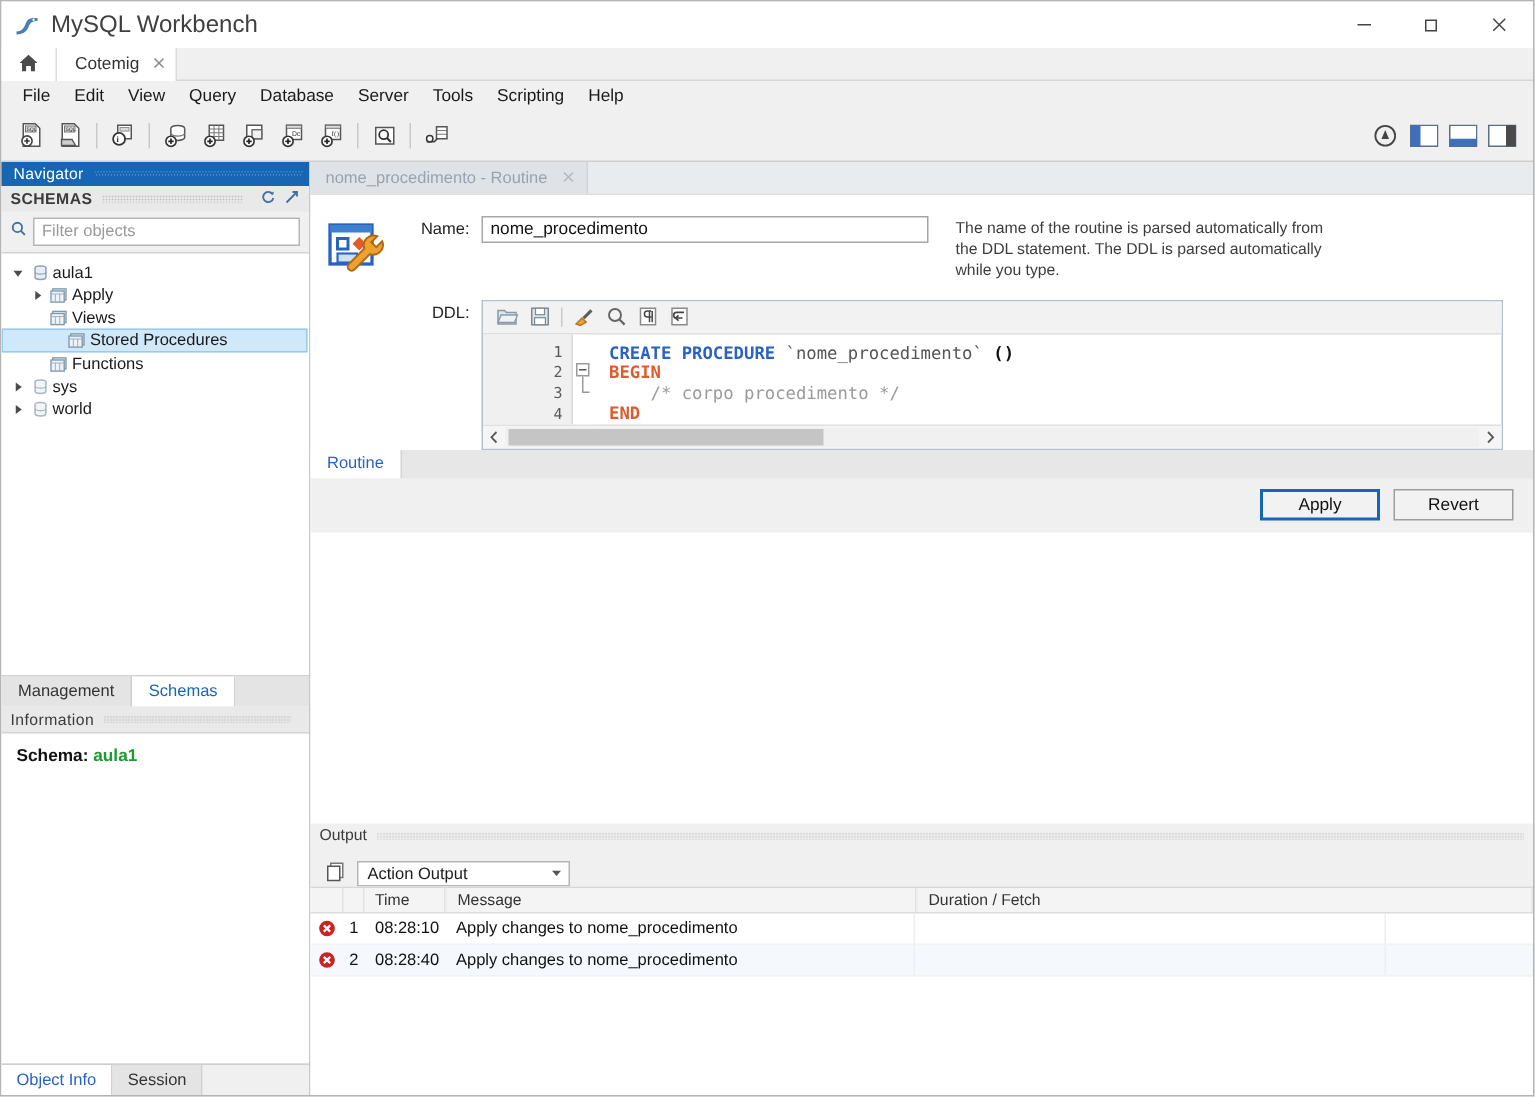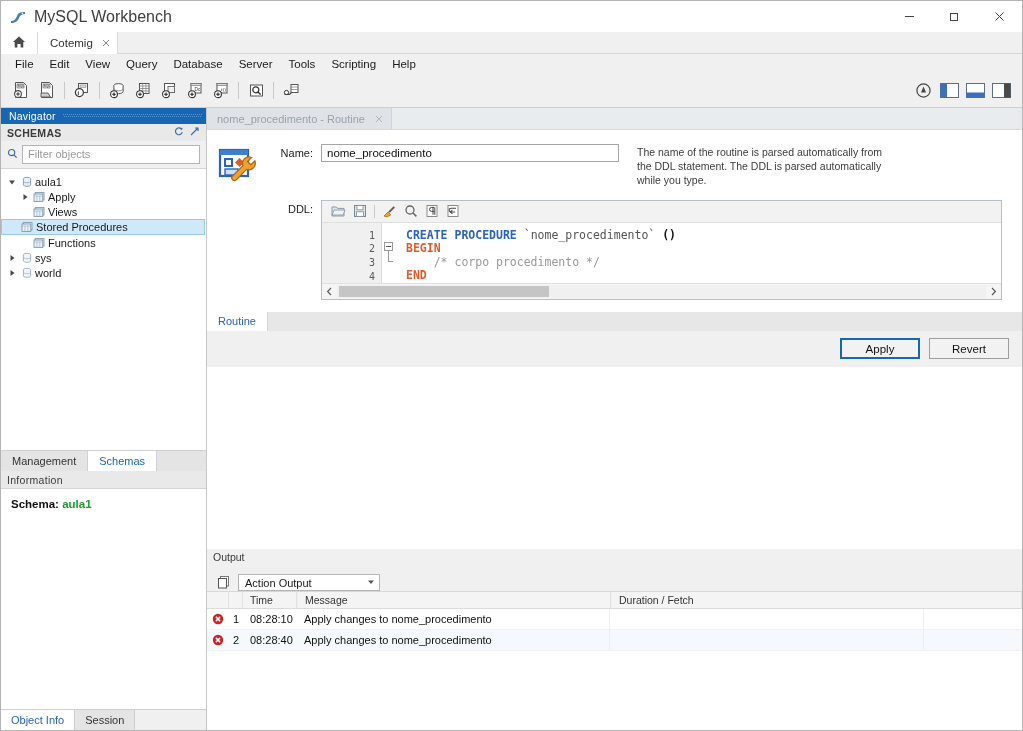--- a/index.html
+++ b/index.html
@@ -113,21 +113,21 @@
   .q{color:#555;}
   .p{color:#111;font-weight:bold;}
   .be{color:#e05a2b;font-weight:bold;}
   .cm{color:#9a9a9a;}
 
   .hscroll{height:15px;background:#f5f5f5;border-top:1px solid #e0e0e0;display:flex;align-items:center;}
   .hs-arrow{width:15px;height:15px;display:flex;align-items:center;justify-content:center;color:#5a5a5a;font-size:10px;}
   .hs-track{flex:1;height:13px;background:#f0f0f0;position:relative;}
   .hs-thumb{position:absolute;left:2px;top:1px;height:11px;width:210px;background:#c5c5c5;}
 
-  .routinetabs{height:19px;background:#e7e7e7;display:flex;align-items:stretch;margin-top:12px;}
+  .routinetabs{height:19px;background:#e7e7e7;display:flex;align-items:stretch;margin-top:0;}
   .rtab{padding:0 11px;display:flex;align-items:center;font-size:11px;color:#2a62c4;background:#fff;border-right:1px solid #d4d4d4;}
   .routinetabs .fill{flex:1;background:#e7e7e7;}
 
   .btnrow{height:36px;background:#f0f0f0;display:flex;align-items:center;justify-content:flex-end;padding-right:13px;}
   .btn{width:80px;height:21px;background:#f2f2f2;border:1px solid #9d9d9d;font-size:11.5px;display:flex;align-items:center;justify-content:center;color:#111;margin-left:9px;box-sizing:border-box;}
   .btn.focus{border:2px solid #1766b4;}
 
   
   .outputpanel{height:181px;background:#f0f0f0;display:flex;flex-direction:column;flex:none;}
   .outhdr{height:16px;display:flex;align-items:center;padding:0 6px;background:#f0f0f0;}
@@ -408,21 +408,21 @@
           <span class="nicon">
             <svg width="13" height="12" viewBox="0 0 13 12">
               <rect x="2.2" y="1.6" width="8.8" height="7.4" fill="#eef3f7" stroke="#7e97ad" stroke-width=".9"></rect>
               <rect x="1" y="3" width="8.8" height="7.4" fill="#eef3f7" stroke="#7e97ad" stroke-width=".9"></rect>
               <path d="M1 5 h8.8 M3.9 5 v5.4 M6.8 5 v5.4" stroke="#9db2c4" stroke-width=".7"></path>
             </svg>
           </span>
           <span>Views</span>
         </div>
 
-        <div class="node sel" style="padding-left:4px">
+        <div class="node sel" style="padding-left:28px">
           <span class="arrow"></span>
           <span class="nicon">
             <svg width="13" height="12" viewBox="0 0 13 12">
               <rect x="2.2" y="1.6" width="8.8" height="7.4" fill="#eef3f7" stroke="#7e97ad" stroke-width=".9"></rect>
               <rect x="1" y="3" width="8.8" height="7.4" fill="#eef3f7" stroke="#7e97ad" stroke-width=".9"></rect>
               <path d="M1 5 h8.8 M3.9 5 v5.4 M6.8 5 v5.4" stroke="#9db2c4" stroke-width=".7"></path>
             </svg>
           </span>
           <span>Stored Procedures</span>
         </div>

